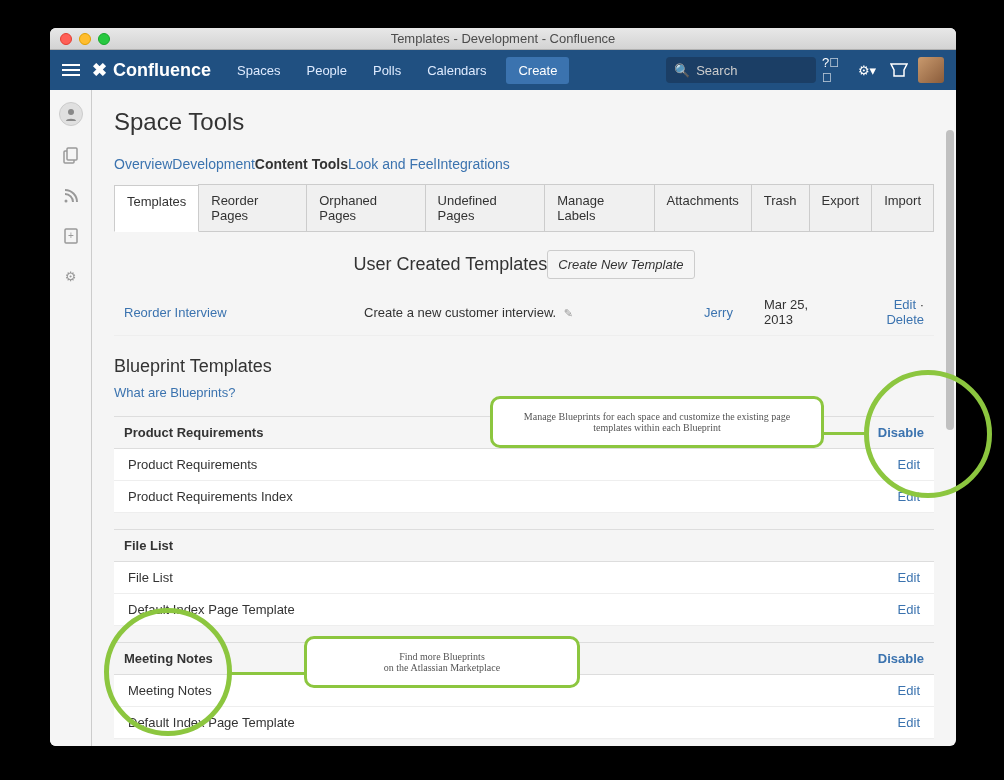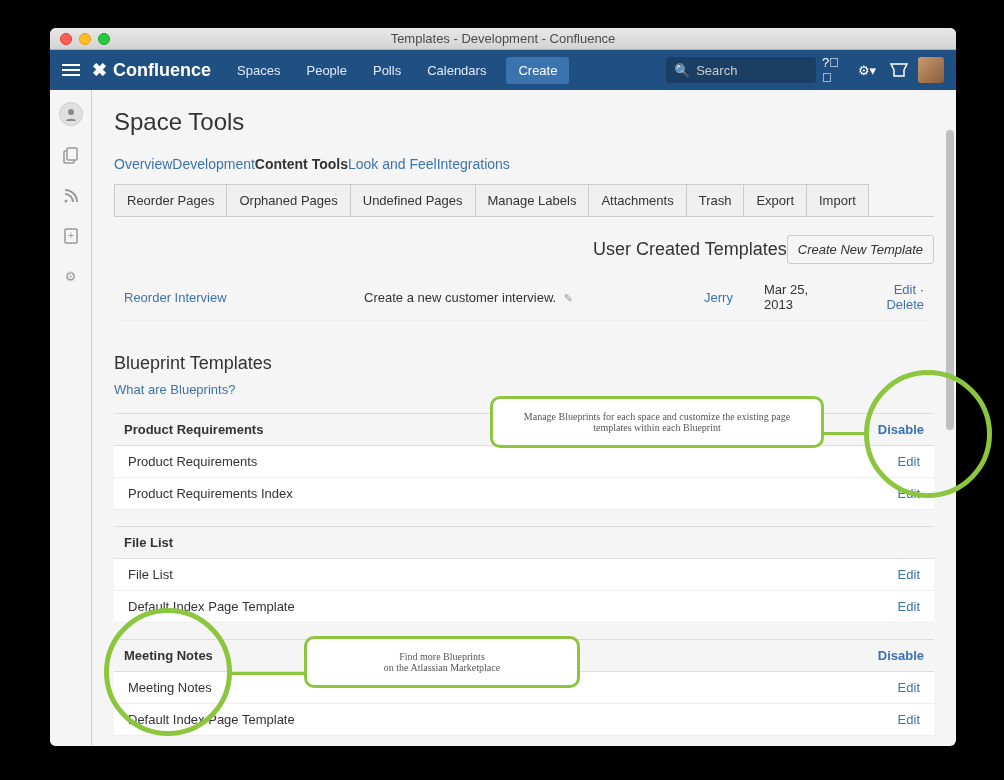--- a/index.html
+++ b/index.html
@@ -91,35 +91,35 @@
     margin-left: -1px; cursor:pointer;
   }
   .inner-tab:first-child { margin-left: 0; }
   .inner-tab.active {
     background: #fff; border-bottom: 1px solid #fff; position: relative; top:1px;
     color: #333;
   }
   .inner-tab:not(.active) { color: #333; background: #f0f0f0; }
   .section { margin-top: 18px; position: relative; }
   .section-head {
-    display:flex; align-items:center; justify-content:flex-end;
+    display:flex; align-items:center; justify-content:center;
   }
   h2.section-title { font-size: 18px; font-weight: normal; color:#333; }
   .btn {
     background: #f5f5f5; border:1px solid #ccc; border-radius:3px;
     padding: 6px 10px; cursor:pointer; font-size:13px; color:#333;font-style:italic;
   }
   .tpl-table {
     width: 100%; border-collapse: collapse; margin-top: 10px;
   }
   .tpl-table td { padding: 8px 10px; border-bottom: 1px solid #eee; font-size:13px; }
   .link { color: #3b73af; cursor:pointer; }
   .muted { color: #333; }
   .right { text-align: right; }
-  .blueprint-section h2 { margin-top: 32px; }
+  .blueprint-section h2 { margin-top: 20px; }
   .sublink { color:#3b73af; font-size:13px; cursor:pointer; display:inline-block; margin-top:8px; }
   .bp-group {
     margin-top: 16px;
   }
   .bp-group-head {
     display:flex; justify-content:space-between; align-items:center;
     font-weight:bold; padding: 8px 10px; border-bottom: 1px solid #ddd;
     border-top: 1px solid #ddd; background: #f5f5f5;
   }
   .bp-row {
@@ -226,20 +226,21 @@
 
       <div class="subtabs">
         <div class="subtab">Overview</div>
         <div class="subtab">Development</div>
         <div class="subtab active">Content Tools</div>
         <div class="subtab">Look and Feel</div>
         <div class="subtab">Integrations</div>
       </div>
 
       <div class="inner-tabs">
+        <div class="inner-tab active">Templates</div>
         <div class="inner-tab">Reorder Pages</div>
         <div class="inner-tab">Orphaned Pages</div>
         <div class="inner-tab">Undefined Pages</div>
         <div class="inner-tab">Manage Labels</div>
         <div class="inner-tab">Attachments</div>
         <div class="inner-tab">Trash</div>
         <div class="inner-tab">Export</div>
         <div class="inner-tab">Import</div>
       </div>
 

